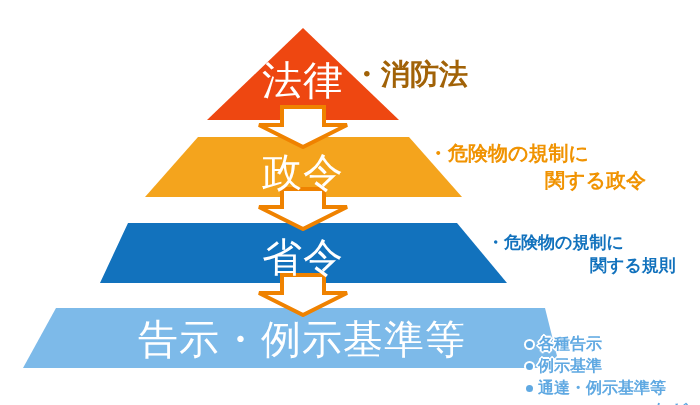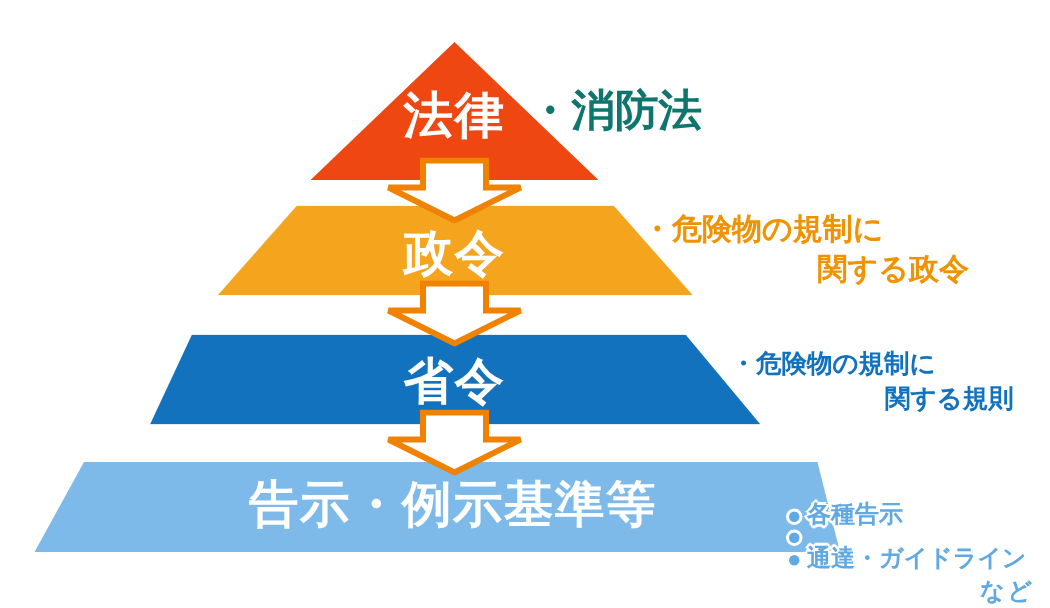--- a/index.html
+++ b/index.html
@@ -12,29 +12,29 @@
           clip-path:polygon(50% 0,100% 100%,0 100%);}
   .level2{left:145px;top:137px;width:317px;height:60px;background:#f4a41d;
           clip-path:polygon(53px 0,264px 0,317px 60px,0 60px);}
   .level3{left:100px;top:223px;width:407px;height:60px;background:#1272bd;
           clip-path:polygon(28px 0,357px 0,407px 60px,0 60px);}
   .level4{left:23px;top:308px;width:537px;height:60px;background:#7dbae9;
           clip-path:polygon(33px 0,522px 0,537px 60px,0 60px);}
   .arrow{position:absolute;left:255px;z-index:2;}
   .arrow1{top:105px;} .arrow2{top:187px;} .arrow3{top:273px;}
   .lvl-label{
-    position:absolute;z-index:3;color:#fff;font-weight:bold;font-size:33px;
+    position:absolute;z-index:3;color:#fff;font-weight:normal;font-size:40px;
     line-height:1;text-align:center;letter-spacing:1px;white-space:nowrap;
   }
   .l1{left:243px;top:60px;width:120px;}
   .l2{left:236px;top:152px;width:134px;}
   .l3{left:236px;top:237px;width:134px;}
   .l4{left:107px;top:319px;width:390px;}
   .ann{position:absolute;z-index:3;font-weight:bold;white-space:nowrap;line-height:1;}
-  .ann-law{left:352px;top:60px;font-size:29px;color:#0f766e;}
+  .ann-law{left:352px;top:60px;font-size:29px;color:#a16207;}
   .ann-cab{left:428px;top:140px;font-size:20px;color:#f09302;line-height:27px;}
   .ann-cab .ind{margin-left:117px;}
   .ann-min{left:487px;top:231px;font-size:17px;color:#1272bd;line-height:23px;}
   .ann-min .ind{margin-left:103px;}
   .ann-not{left:526px;top:309px;width:164px;font-size:16px;color:#60a9e2;line-height:22px;margin-top:24px;}
   .ann-not .bullet-line{display:flex;align-items:center;}
   .ann-not .dot{
     flex:0 0 auto;width:7px;height:7px;border-radius:50%;background:#60a9e2;
     box-shadow:0 0 0 2px #fff;margin-right:5px;
   }
@@ -81,21 +81,22 @@
     <div class="ind">関する規則</div>
   </div>
 
   <div class="ann ann-not">
     <div class="bullet-line">
       <span class="dot"></span>
       <span class="btxt">各種告示</span>
     </div>
     <div class="bullet-line">
       <span class="dot"></span>
+      <span class="btxt">例示基準</span>
     </div>
     <div class="bullet-line">
       <span class="dot"></span>
-      <span class="btxt">通達・ガイドライン</span>
+      <span class="btxt">通達・例示基準等</span>
     </div>
     <div class="suffix">など</div>
   </div>
 
 </div>
 
 </body></html>

